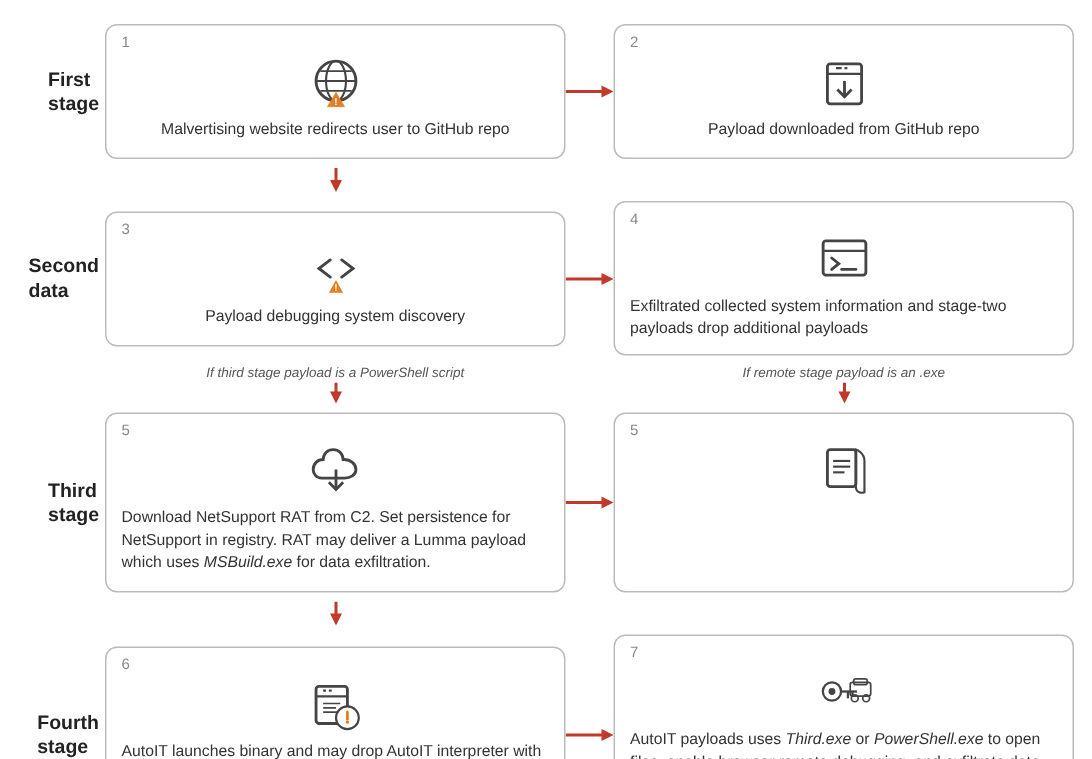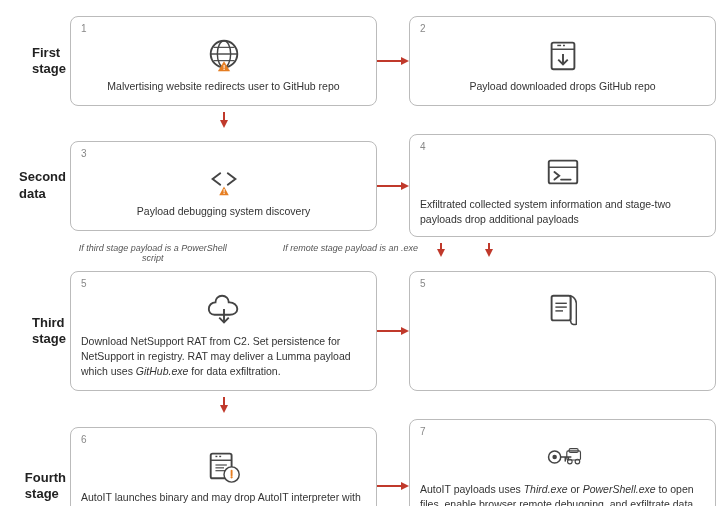--- a/index.html
+++ b/index.html
@@ -145,21 +145,21 @@
         <div class="card-icon">
           <svg class="icon-svg" viewBox="0 0 40 40" fill="none" xmlns="http://www.w3.org/2000/svg">
             <rect x="8" y="8" width="24" height="28" rx="2" stroke="#444" stroke-width="2" fill="none"></rect>
             <line x1="8" y1="15" x2="32" y2="15" stroke="#444" stroke-width="1.5"></line>
             <line x1="20" y1="20" x2="20" y2="30" stroke="#444" stroke-width="2"></line>
             <polyline points="15,26 20,31 25,26" stroke="#444" stroke-width="2" fill="none"></polyline>
             <line x1="14" y1="11" x2="18" y2="11" stroke="#444" stroke-width="1.5"></line>
             <line x1="20" y1="11" x2="22" y2="11" stroke="#444" stroke-width="1.5"></line>
           </svg>
         </div>
-        <div class="card-text">Payload downloaded drops GitHub repo</div>
+        <div class="card-text">Payload downloaded from GitHub repo</div>
       </div>
     </div>
   </div>
 
   <div style="display:flex;flex-direction:row;padding-left:58px;">
     <div style="flex:1;display:flex;justify-content:center;">
       <svg width="16" height="16" viewBox="0 0 16 16">
           <line x1="8" y1="0" x2="8" y2="10" stroke="#c0392b" stroke-width="2"></line>
           <polygon points="4,8 8,16 12,8" fill="#c0392b"></polygon>
         </svg>
@@ -205,21 +205,21 @@
             <polyline points="11,20 16,24 11,28" stroke="#444" stroke-width="2" fill="none" stroke-linecap="round"></polyline>
             <line x1="18" y1="28" x2="28" y2="28" stroke="#444" stroke-width="2" stroke-linecap="round"></line>
           </svg>
         </div>
         <div class="card-text">Exfiltrated collected system information and stage-two payloads drop additional payloads</div>
       </div>
     </div>
   </div>
 
   <div style="display:flex;flex-direction:row;padding-left:58px;position:relative;">
-    <div style="flex:1;display:flex;flex-direction:row;position:relative;">
+    <div style="flex:1;display:flex;flex-direction:column;position:relative;">
 
       <div style="display:flex;flex-direction:row;font-size:9px;color:#555;font-style:italic;margin-bottom:2px;">
         <div style="flex:1;text-align:center;padding:0 6px;">If third stage payload is a PowerShell script</div>
         <div style="width:32px;min-width:32px;"></div>
         <div style="flex:1;text-align:center;padding:0 6px;">If remote stage payload is an .exe</div>
       </div>
 
       <div style="display:flex;flex-direction:row;">
         <div style="flex:1;display:flex;justify-content:center;">
           <svg width="16" height="14" viewBox="0 0 16 14">
@@ -248,21 +248,21 @@
       <div class="card" style="min-height:120px;">
         <span class="card-number">5</span>
         <div class="card-icon">
           <svg class="icon-svg" viewBox="0 0 40 40" fill="none" xmlns="http://www.w3.org/2000/svg">
             <path d="M10,26 C6,26 4,23 4,20 C4,16 7,13 11,13 C11,9 14,6 18,6 C22,6 25,9 25,13 C25,13 25,13 26,13 C30,13 34,16 34,20 C34,24 30,26 26,26 Z" stroke="#444" stroke-width="2" fill="none"></path>
             <line x1="20" y1="20" x2="20" y2="33" stroke="#444" stroke-width="2"></line>
             <polyline points="15,29 20,34 25,29" stroke="#444" stroke-width="2" fill="none"></polyline>
           </svg>
         </div>
         <div class="card-text">
-          Download NetSupport RAT from C2. Set persistence for NetSupport in registry. RAT may deliver a Lumma payload which uses <em>GitHub.exe</em> for data exfiltration.
+          Download NetSupport RAT from C2. Set persistence for NetSupport in registry. RAT may deliver a Lumma payload which uses <em>MSBuild.exe</em> for data exfiltration.
         </div>
       </div>
 
       <div class="arrow-h">
         <svg width="32" height="16" viewBox="0 0 32 16">
           <line x1="0" y1="8" x2="26" y2="8" stroke="#c0392b" stroke-width="2"></line>
           <polygon points="24,4 32,8 24,12" fill="#c0392b"></polygon>
         </svg>
       </div>
 

